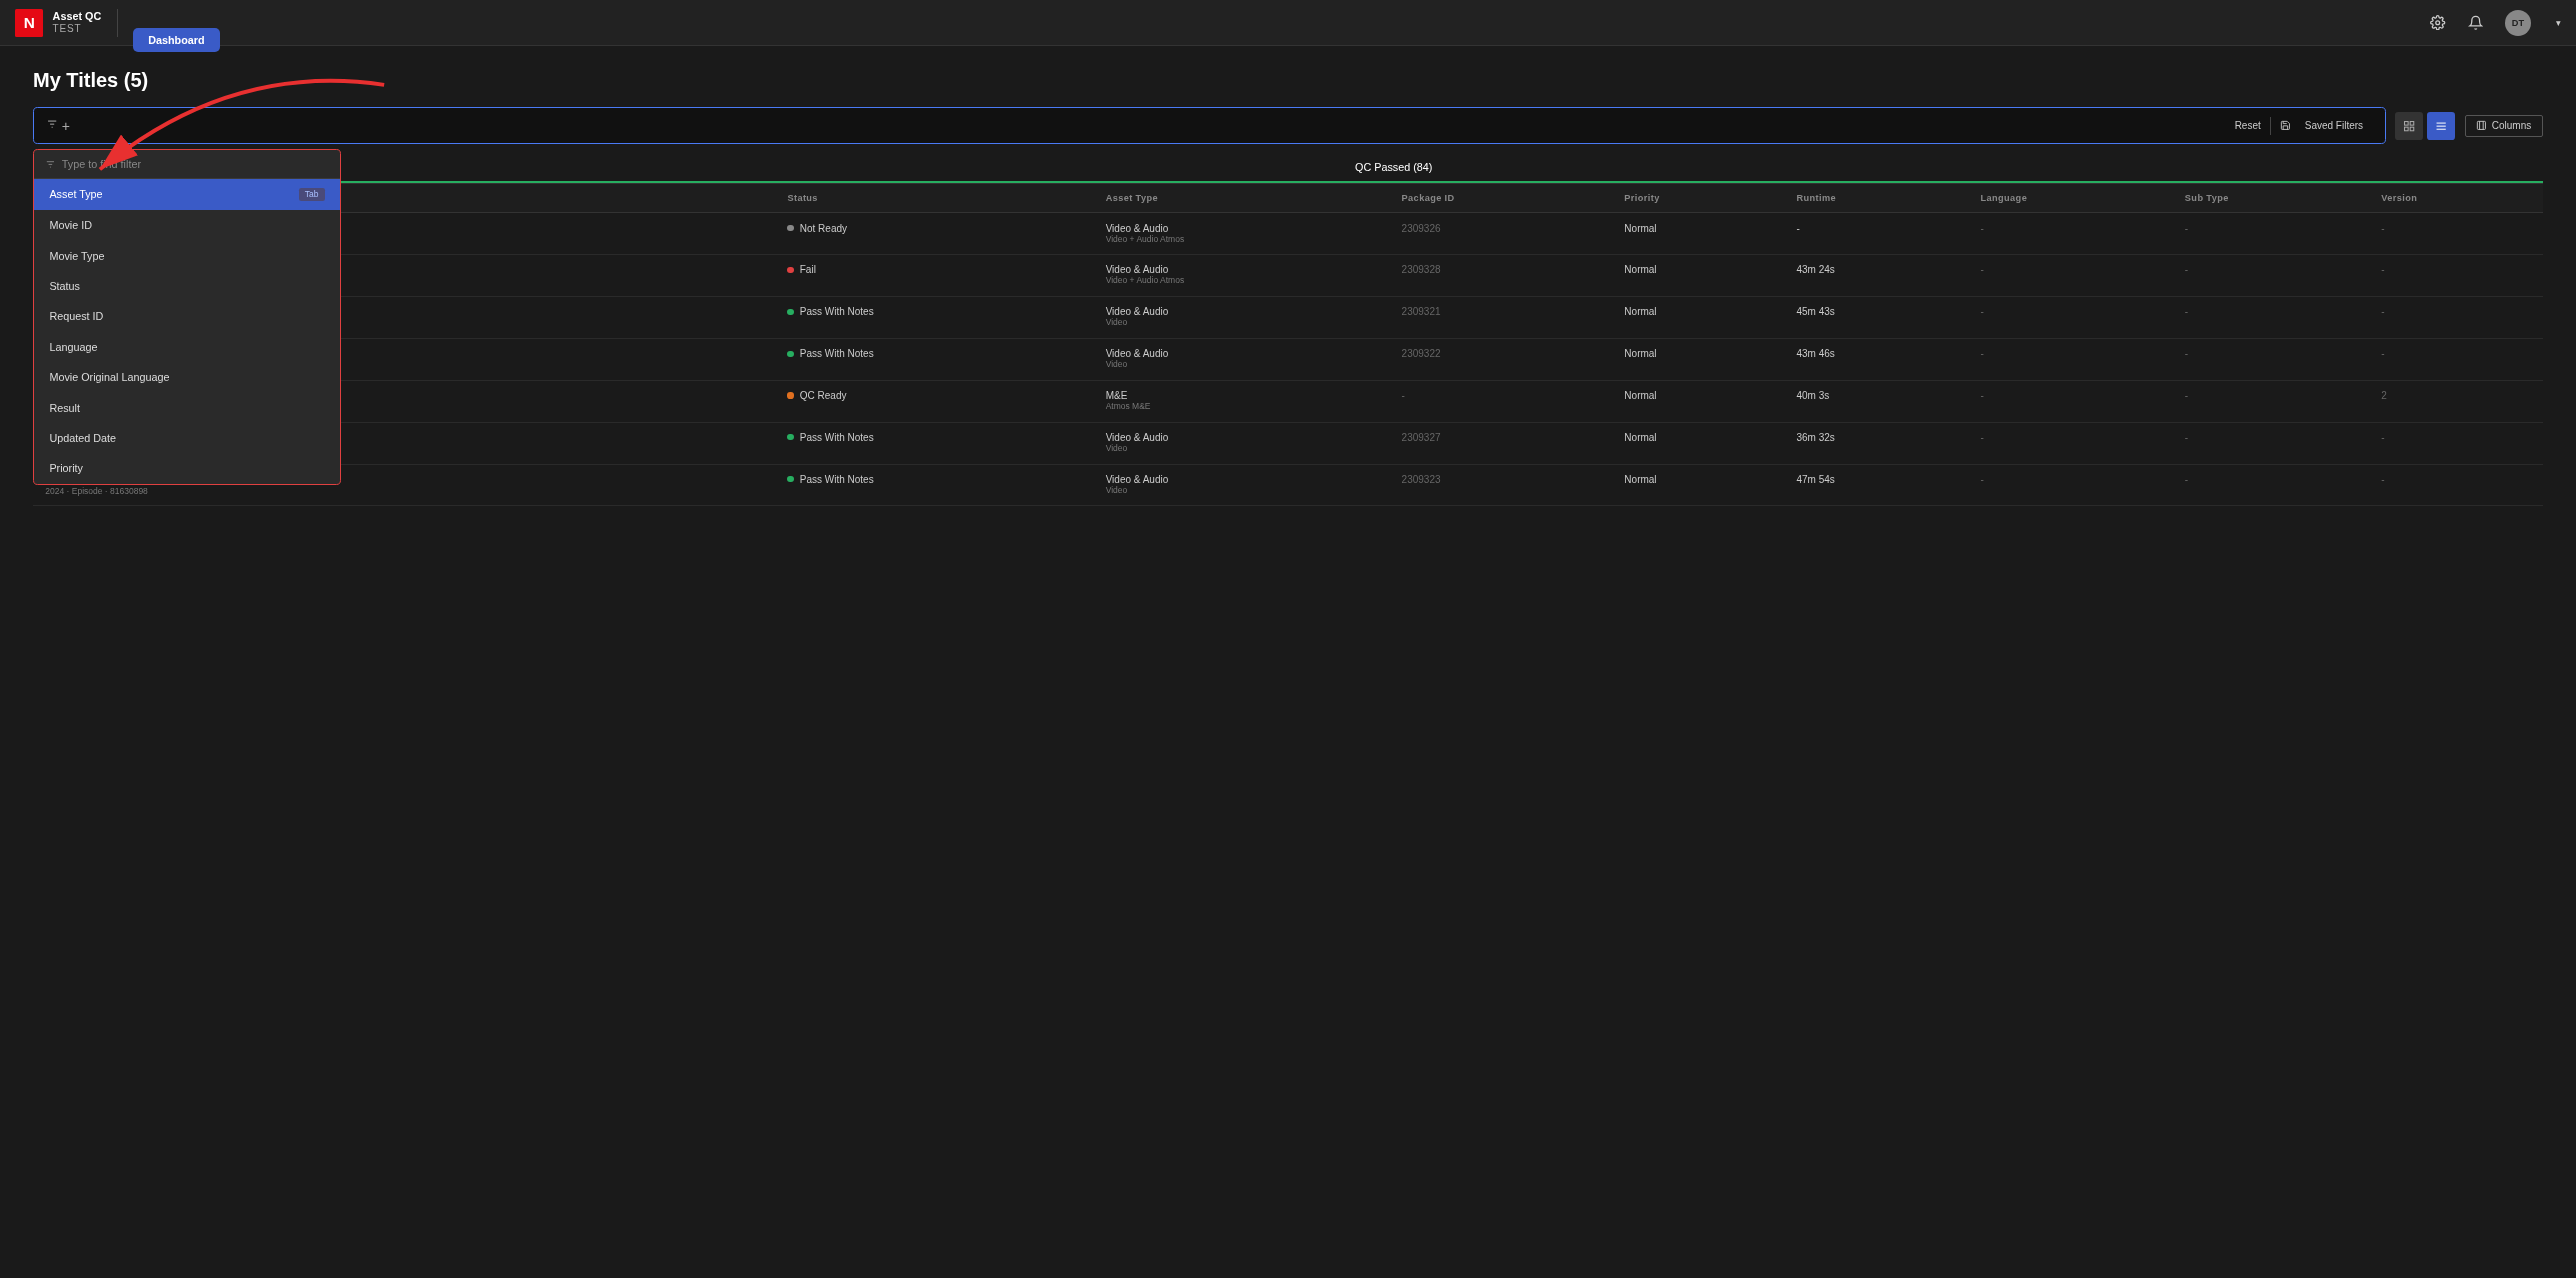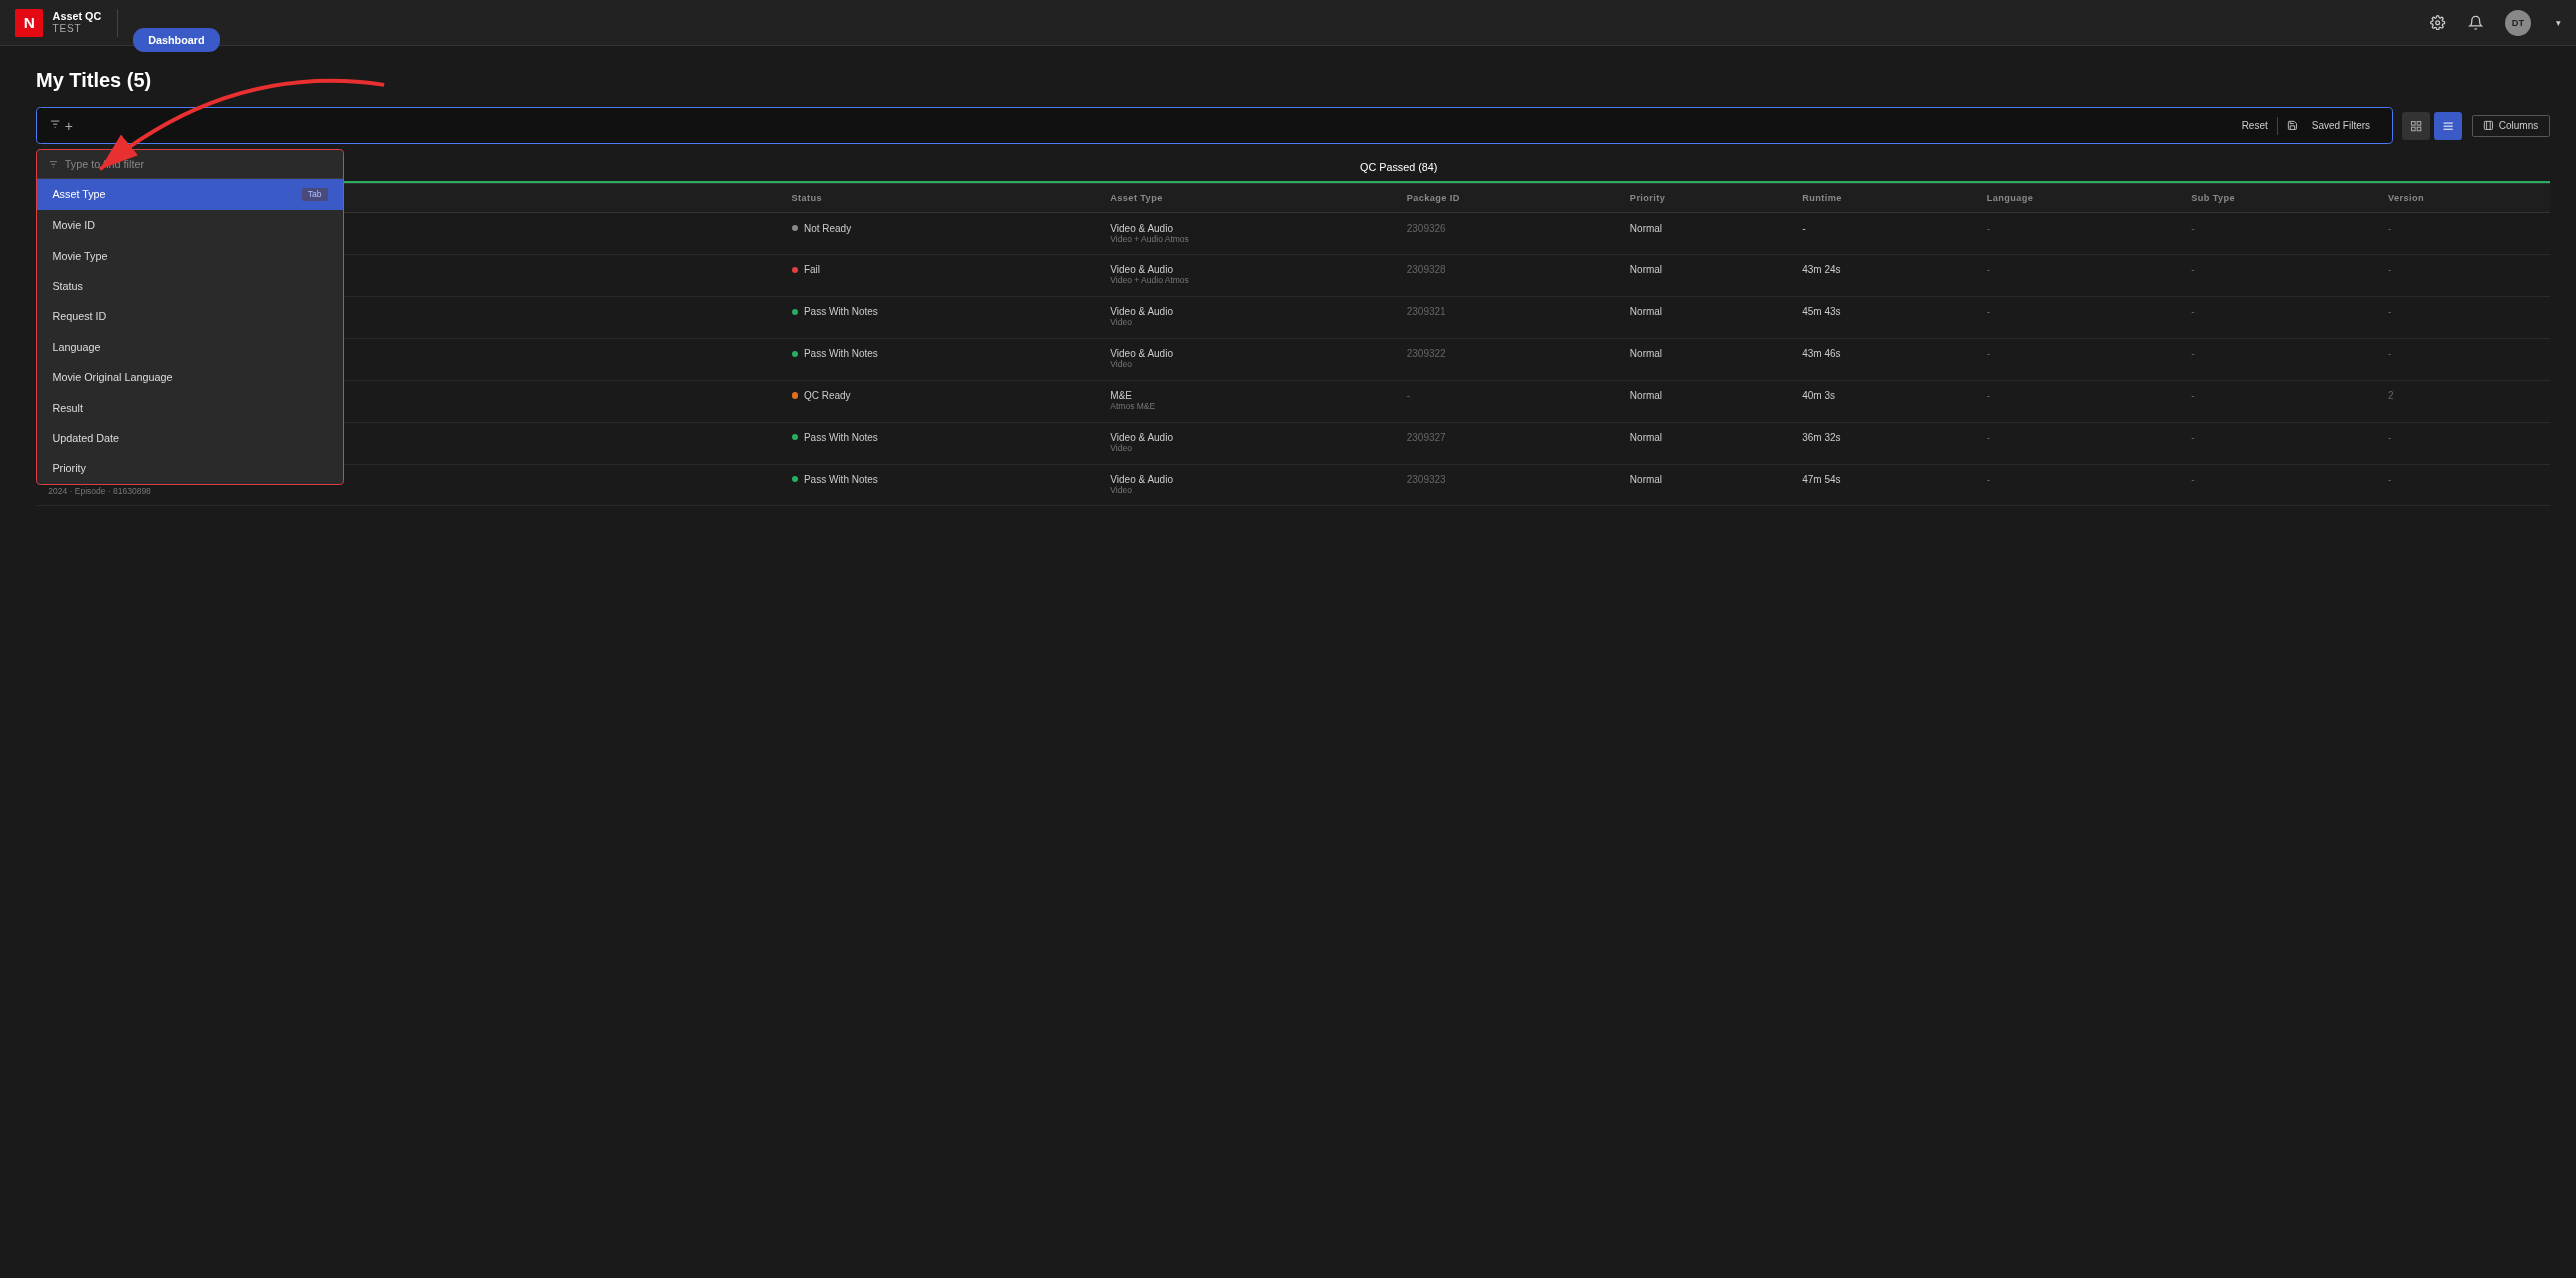--- a/index.html
+++ b/index.html
@@ -52,21 +52,21 @@
       width: 0.8px;
       height: 28px;
       background: #444;
       margin: 0 15.4px;
     }
     .dashboard-btn {
       background: #3a5bc7;
       color: white;
       border: none;
       padding: 6.2px 15.4px;
-      border-radius: 11px;
+      border-radius: 5px;
       font-size: 10.8px;
       font-weight: 600;
       cursor: pointer;
       margin-top: 35px;
     }
     .header-right {
       margin-left: auto;
       display: flex;
       align-items: center;
       gap: 22px;
@@ -95,22 +95,21 @@
     }
     .avatar-caret {
       color: #ccc;
       font-size: 9.2px;
       margin-left: 3.1px;
       cursor: pointer;
     }
 
     
     .main {
-      padding: 23px 26px 0;
-      margin-left: 10px;
+      padding: 23px 33px 0;
     }
     .page-title {
       font-size: 20px;
       font-weight: 700;
       color: #fff;
       margin-bottom: 15.4px;
     }
 
     
     .filter-bar-wrapper {

